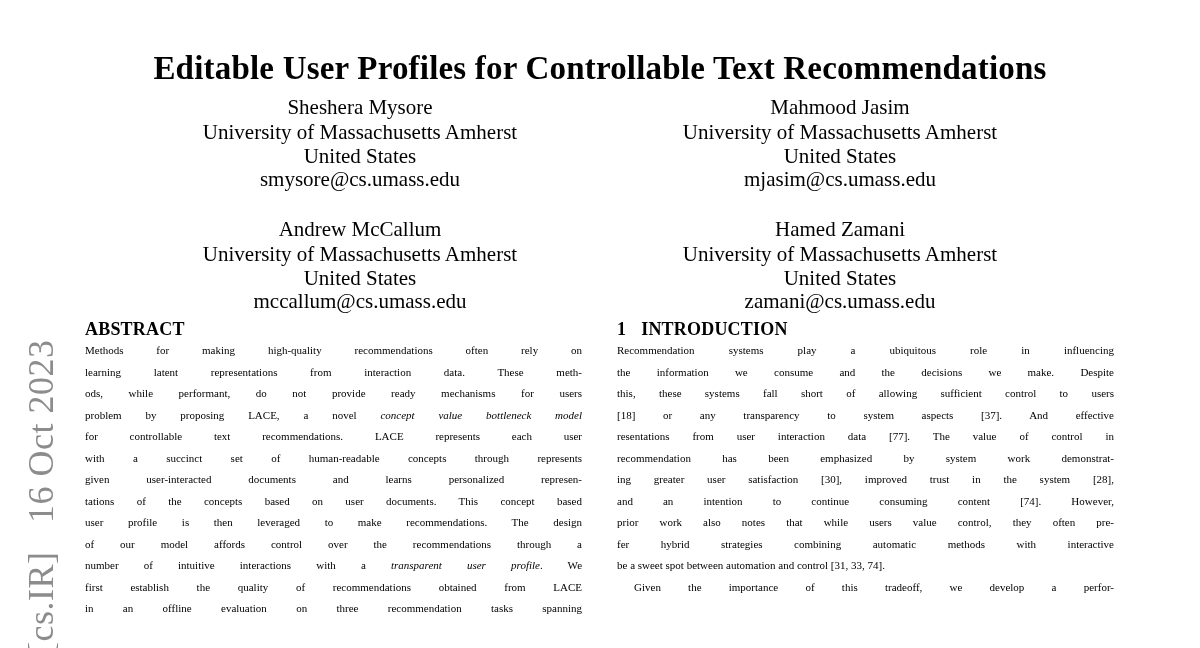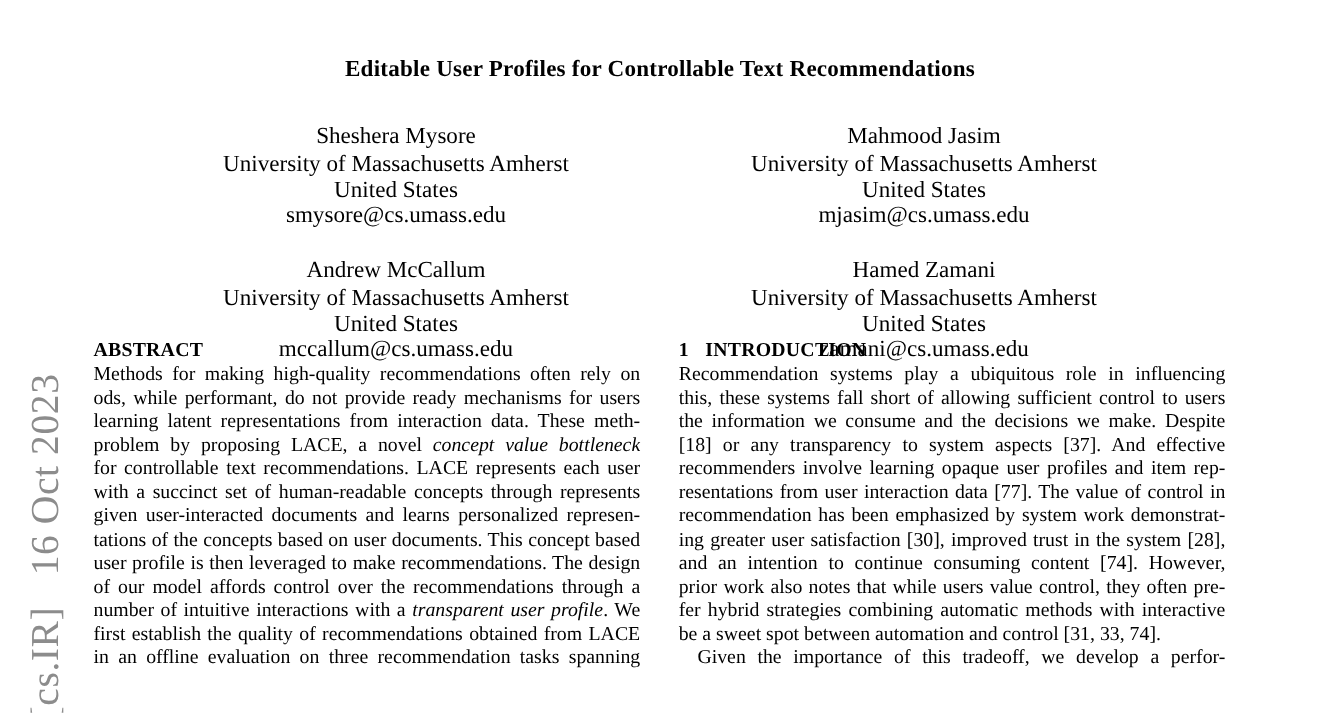--- a/index.html
+++ b/index.html
@@ -21,52 +21,52 @@
     color: #8c8c8c;
     white-space: pre;
     letter-spacing: 0.5px;
   }
   .title {
     position: absolute;
     top: 50px;
     left: 0;
     width: 100%;
     text-align: center;
-    font-size: 21px;
+    font-size: 33px;
     font-weight: 700;
     letter-spacing: 0.2px;
   }
   .authors {
     position: absolute;
     left: 120px;
     width: 960px;
     display: flex;
   }
   .authors.row1 { top: 94px; }
   .authors.row2 { top: 216px; }
-  .author { width: 50%; text-align: center; margin-top: 16px; }
+  .author { width: 50%; text-align: center; }
   .a-name { font-size: 21px; line-height: 27px; }
   .a-line { font-size: 21px; line-height: 23.5px; }
   .col {
     position: absolute;
-    top: 308px;
+    top: 319px;
     width: 497px;
   }
   .col-left { left: 85px; }
   .col-right { left: 617px; }
   .sec-h {
     font-size: 18px;
     font-weight: 700;
     line-height: 21px;
     letter-spacing: 0.2px;
   }
   .sec-num { margin-right: 15px; }
   .body { margin-top: 0; }
   .tline {
-    font-size: 18px;
+    font-size: 11px;
     line-height: 21.5px;
     height: 21.5px;
     overflow: hidden;
     text-align: justify;
     text-align-last: justify;
     white-space: normal;
     font-family: Liberation Serif, serif;
   }
   .tlast { text-align-last: left; }
   .tindent { text-indent: 17px; }
@@ -106,43 +106,42 @@
     <div class="a-line">University of Massachusetts Amherst</div>
     <div class="a-line">United States</div>
     <div class="a-line">zamani@cs.umass.edu</div>
   </div>
 </div>
 
 <div class="col col-left">
   <div class="sec-h">ABSTRACT</div>
   <div class="body">
       <div class="tline"><span>Methods for making high-quality recommendations often rely on</span></div>
+      <div class="tline"><span>learning latent representations from interaction data. These meth-</span></div>
       <div class="tline"><span>ods, while performant, do not provide ready mechanisms for users</span></div>
-      <div class="tline"><span>learning latent representations from interaction data. These meth-</span></div>
       <div class="tline"><span>problem by proposing LACE, a novel </span><span class="it">concept value bottleneck model</span></div>
       <div class="tline"><span>for controllable text recommendations. LACE represents each user</span></div>
       <div class="tline"><span>with a succinct set of human-readable concepts through represents</span></div>
       <div class="tline"><span>given user-interacted documents and learns personalized represen-</span></div>
       <div class="tline"><span>tations of the concepts based on user documents. This concept based</span></div>
       <div class="tline"><span>user profile is then leveraged to make recommendations. The design</span></div>
       <div class="tline"><span>of our model affords control over the recommendations through a</span></div>
       <div class="tline"><span>number of intuitive interactions with a </span><span class="it">transparent user profile</span><span>. We</span></div>
       <div class="tline"><span>first establish the quality of recommendations obtained from LACE</span></div>
       <div class="tline"><span>in an offline evaluation on three recommendation tasks spanning</span></div>
     </div>
 </div>
 
 <div class="col col-right">
   <div class="sec-h"><span class="sec-num">1</span><span>INTRODUCTION</span></div>
   <div class="body">
       <div class="tline"><span>Recommendation systems play a ubiquitous role in influencing</span></div>
+      <div class="tline"><span>the information we consume and the decisions we make. Despite</span></div>
       <div class="tline"><span>this, these systems fall short of allowing sufficient control to users</span></div>
-      <div class="tline"><span>the information we consume and the decisions we make. Despite</span></div>
       <div class="tline"><span>[18] or any transparency to system aspects [37]. And effective</span></div>
-      <div class="tline"><span>recommenders involve learning opaque user profiles and item rep-</span></div>
       <div class="tline"><span>resentations from user interaction data [77]. The value of control in</span></div>
       <div class="tline"><span>recommendation has been emphasized by system work demonstrat-</span></div>
       <div class="tline"><span>ing greater user satisfaction [30], improved trust in the system [28],</span></div>
       <div class="tline"><span>and an intention to continue consuming content [74]. However,</span></div>
       <div class="tline"><span>prior work also notes that while users value control, they often pre-</span></div>
       <div class="tline"><span>fer hybrid strategies combining automatic methods with interactive</span></div>
       <div class="tline tlast"><span>be a sweet spot between automation and control [31, 33, 74].</span></div>
       <div class="tline tindent"><span>Given the importance of this tradeoff, we develop a perfor-</span></div>
     </div>
 </div>

